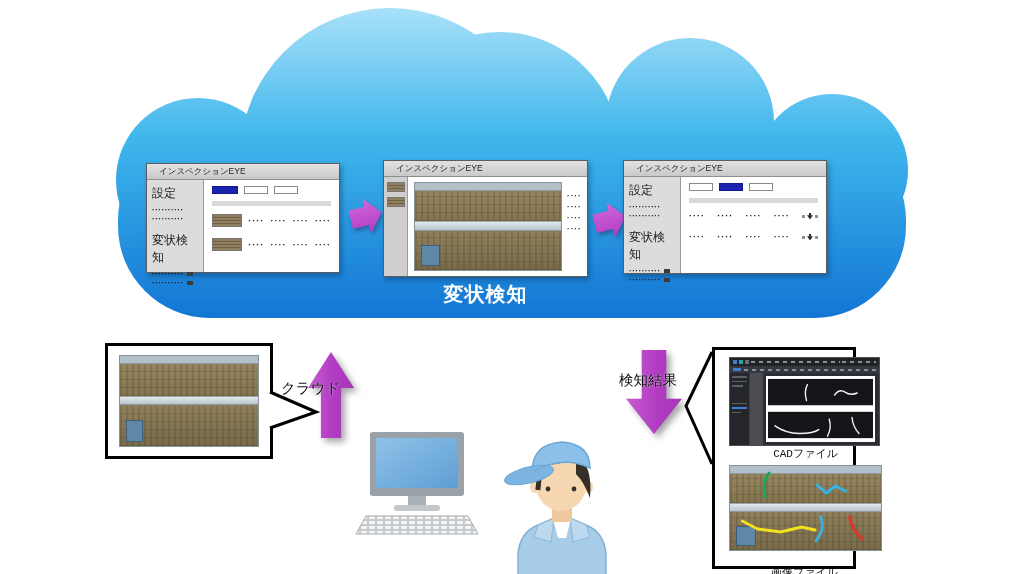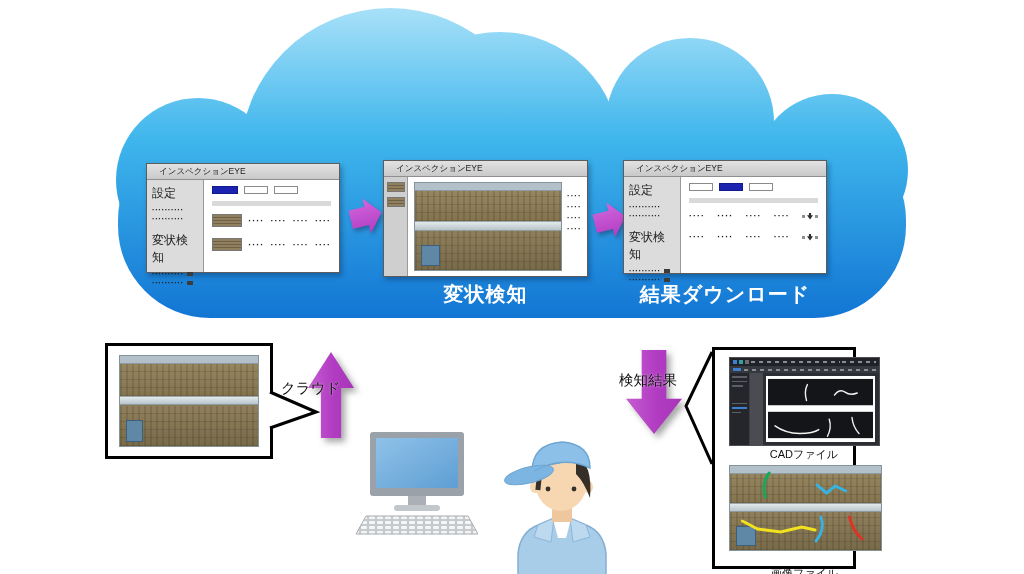--- a/index.html
+++ b/index.html
@@ -61,21 +61,21 @@
        clip-path:polygon(50% 0,100% 42%,72% 42%,72% 100%,28% 100%,28% 42%,0 42%);}
   .block-arrow.down{width:56px;height:84px;
        clip-path:polygon(28% 0,72% 0,72% 58%,100% 58%,50% 100%,0 58%,28% 58%);}
   .flow-label{position:absolute;z-index:6;font-size:14.5px;color:#0c0c0c;white-space:nowrap;
               text-shadow:0 0 2px rgba(255,255,255,.8);}
 
   
   .callout{position:absolute;z-index:2;background:#fff;border:3px solid #000;}
   .callout-tail{position:absolute;z-index:4;}
   .box-left{left:105px;top:343px;width:168px;height:116px;padding:9px 11px;}
-  .box-right{left:712px;top:347px;width:144px;height:222px;padding:7px 14px 16px 14px;}
+  .box-right{left:712px;top:347px;width:144px;height:222px;padding:7px 14px 16px 14px;font-family:Liberation Mono, monospace;}
   .file-label{font-size:11px;color:#111;text-align:right;line-height:13px;margin:2px 1px 4px 0;}
 
   
   .wallphoto{position:relative;overflow:hidden;background:#8b7b59;border:1px solid #85939b;
              width:100%;height:100%;}
   .wp-sky{position:absolute;top:0;left:0;right:0;height:9%;background:#b2c1c9;border-bottom:1px solid #8d9aa2;}
   .wp-upper{position:absolute;top:9%;left:0;right:0;height:35%;
      background:repeating-linear-gradient(90deg,rgba(40,30,10,.14) 0 2px,rgba(0,0,0,0) 2px 6px),
                 repeating-linear-gradient(0deg,rgba(0,0,0,.10) 0 1px,rgba(0,0,0,0) 1px 8px),
                 linear-gradient(180deg,#968660,#83734f);}
@@ -250,21 +250,20 @@
           <span class="dgroup">····</span>
           <span class="trio">
               <span class="sq"></span>
               <span class="dl"></span>
               <span class="sq"></span>
             </span>
         </div>
       </div>
     </div>
   </div>
-  <div class="step-label" style="left:623px;top:281px;width:204px;">結果ダウンロード</div>
 
   <div class="callout box-left">
     <div class="wallphoto">
       <div class="wp-sky"></div>
         <div class="wp-upper"></div>
         <div class="wp-band"></div>
       <div class="wp-lower"></div>
         <div class="wp-object"></div>
     </div>
   </div>

